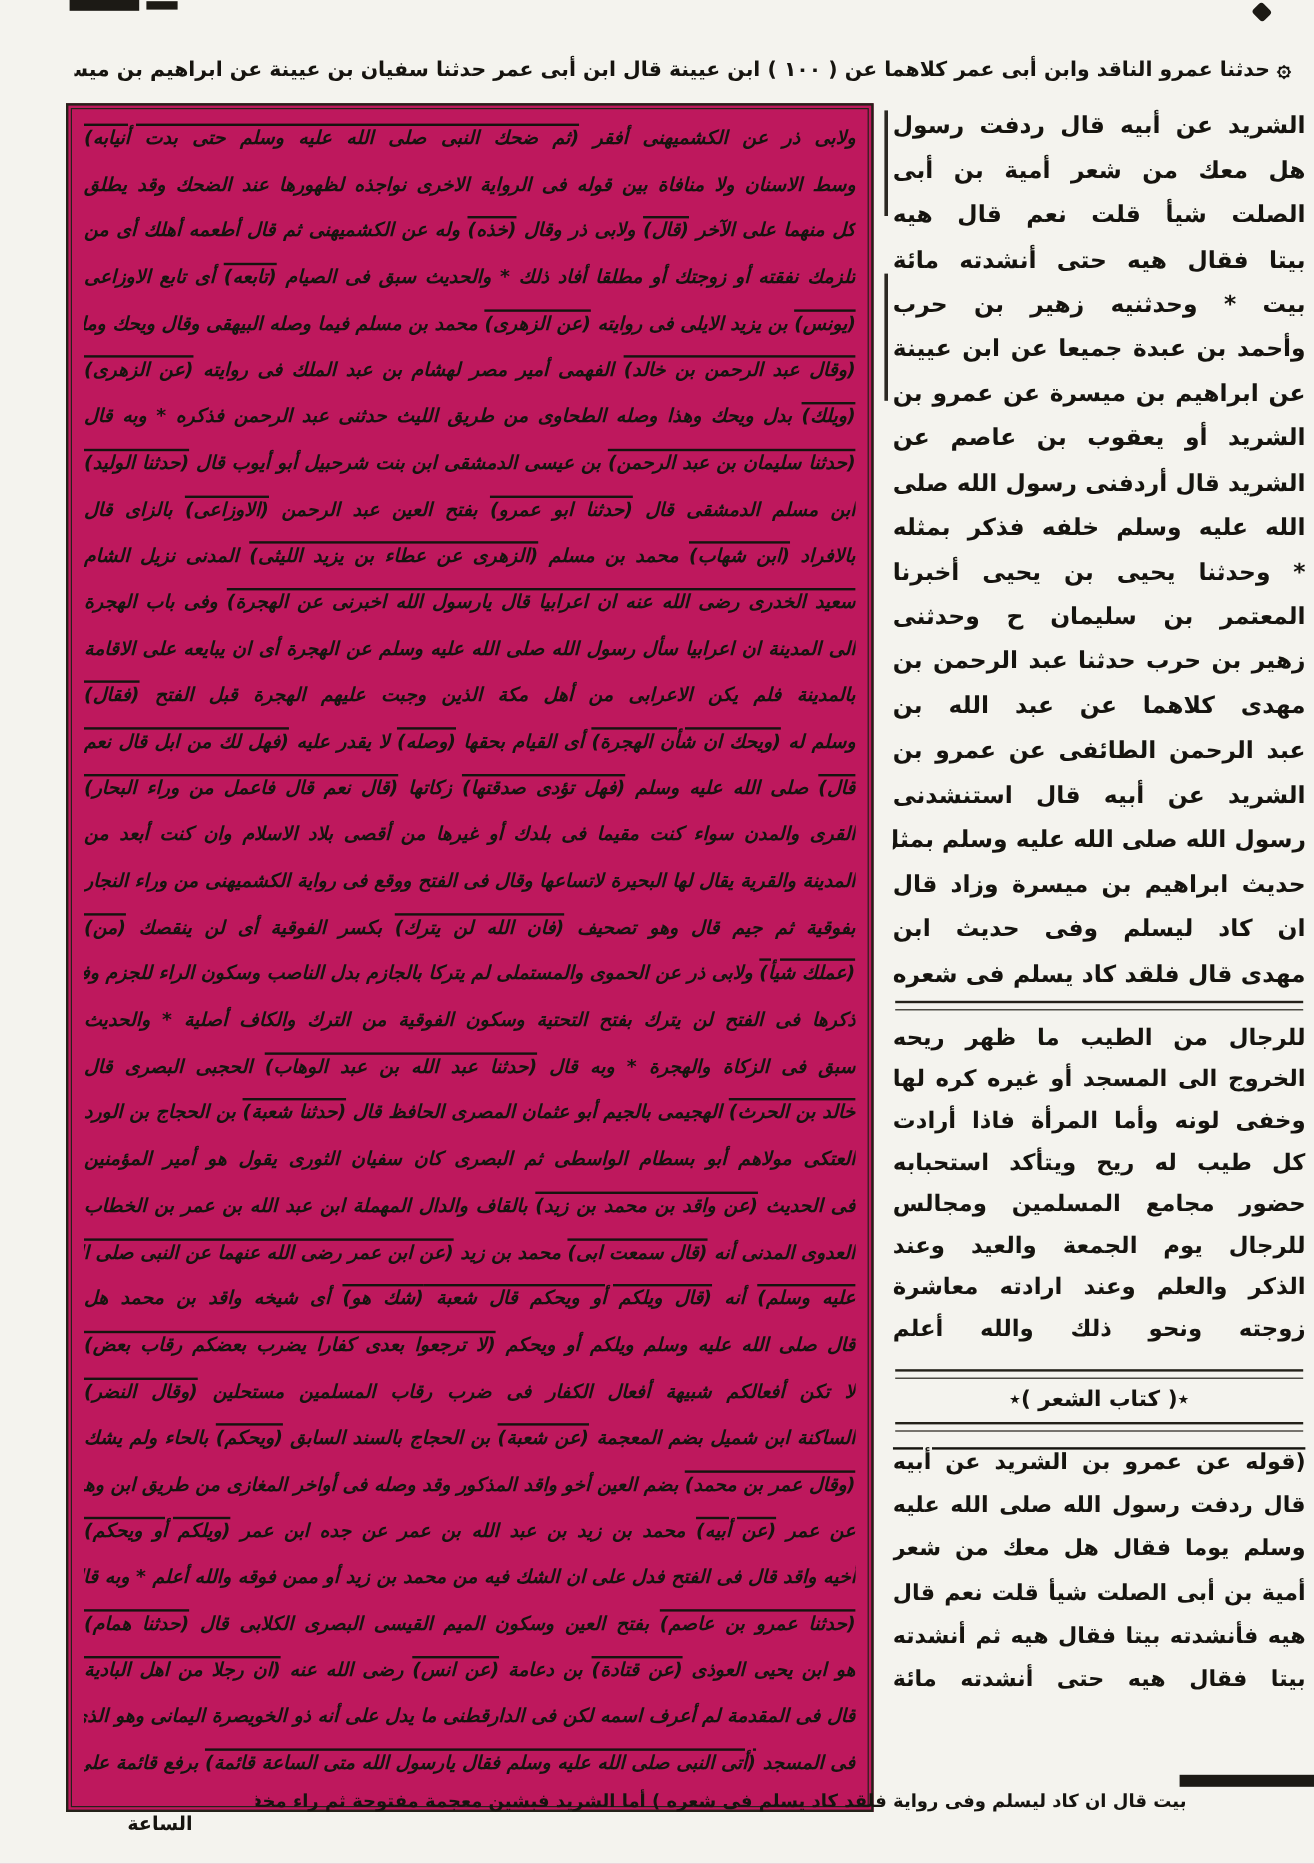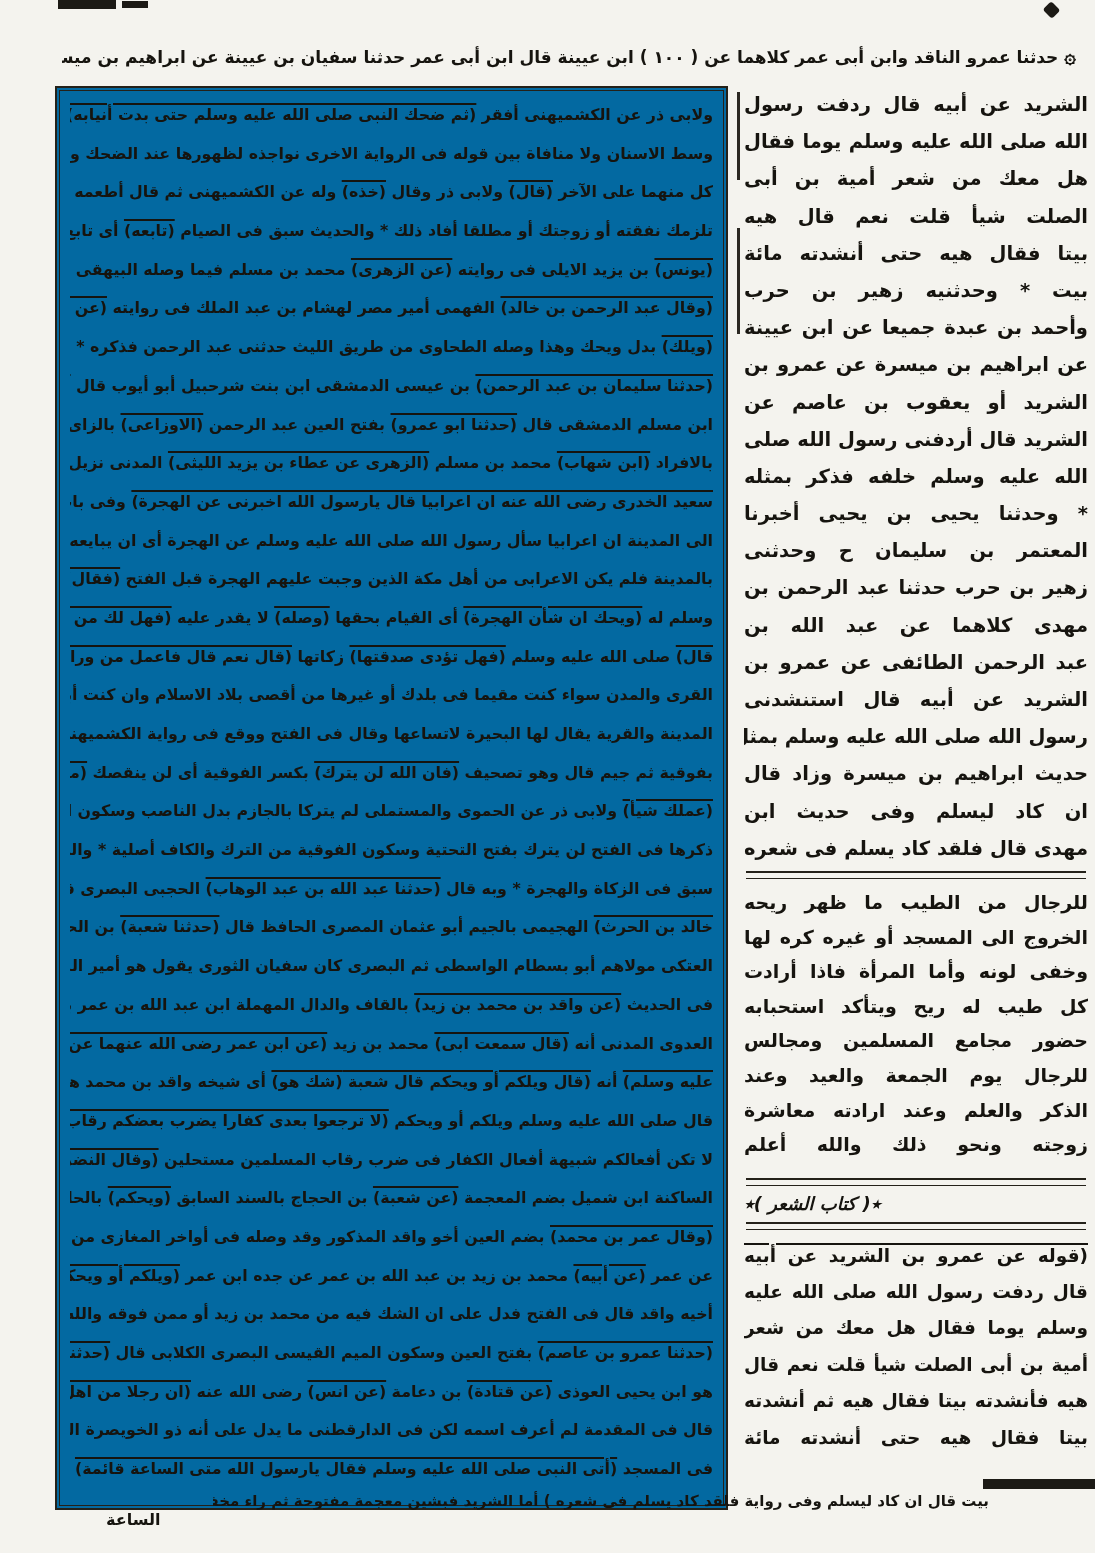--- a/index.html
+++ b/index.html
@@ -20,39 +20,39 @@
   
   .hdr{
     position:absolute;left:62px;top:34px;width:1014px;height:44px;
     line-height:44px;font-size:17px;font-weight:bold;
     direction:rtl;text-align:justify;text-align-last:justify;white-space:nowrap;overflow:hidden;
   }
   .hdr .orn{font-size:20px;}
   
   .frame{
     position:absolute;left:55px;top:86px;width:673px;height:1424px;
-    border:2.5px solid #242119;box-sizing:border-box;background:#0369a1;
+    border:2.5px solid #242119;box-sizing:border-box;background:#be185d;font-style:italic;
   }
   .frame-inner{
     position:absolute;top:2px;left:2px;right:2px;bottom:2px;
     border:1.3px solid #242119;padding:5px 10px 0 10px;overflow:hidden;
   }
   .mainlines .ln{height:38.7px;line-height:38.7px;font-size:15.8px;}
   
   .mcol{position:absolute;left:744px;top:86px;width:344px;}
   .b1 .ln{height:37.2px;line-height:37.2px;font-size:19.5px;}
   .b2 .ln{height:34.6px;line-height:34.6px;font-size:19px;}
   .b3 .ln{height:36.4px;line-height:36.4px;font-size:18.5px;}
   .mrule{height:5px;border-top:2.5px solid #242119;border-bottom:1.3px solid #242119;}
   .mrule.r1{margin:4px 2px 6px 2px;}
   .mrule.r2{margin:16px 2px 0 2px;}
   .mrule.r3{margin:0 2px 8px 2px;}
   .mhead{
-    height:36px;line-height:36px;text-align:left;
-    font-size:18px;font-weight:bold;direction:rtl;font-style:italic;
+    height:36px;line-height:36px;text-align:center;
+    font-size:18px;font-weight:bold;direction:rtl;
   }
   
   .ftr{
     position:absolute;left:213px;top:1486px;width:776px;height:30px;
     line-height:30px;font-size:15px;font-weight:bold;
     direction:rtl;text-align:justify;text-align-last:justify;white-space:nowrap;overflow:hidden;
   }
   .catch{
     position:absolute;left:106px;top:1510px;
     font-size:16px;font-weight:bold;direction:rtl;
@@ -125,21 +125,20 @@
           <div class="ln"><span>هو ابن يحيى العوذى </span><span class="q">(عن قتادة)</span><span> بن دعامة </span><span class="q">(عن انس)</span><span> رضى الله عنه </span><span class="q">(ان رجلا من اهل البادية</span></div>
           <div class="ln"><span>قال فى المقدمة لم أعرف اسمه لكن فى الدارقطنى ما يدل على أنه ذو الخويصرة اليمانى وهو الذى بال</span></div>
           <div class="ln"><span>فى المسجد </span><span class="q">(أتى النبى صلى الله عليه وسلم فقال يارسول الله متى الساعة قائمة)</span><span> برفع قائمة على انه خبر</span></div>
         </div>
     </div>
   </div>
 
   <div class="mcol">
     <div class="b1">
         <div class="ln"><span>الشريد عن أبيه قال ردفت رسول</span></div>
-        <div class="ln"><span>الله صلى الله عليه وسلم يوما فقال</span></div>
         <div class="ln"><span>هل معك من شعر أمية بن أبى</span></div>
         <div class="ln"><span>الصلت شيأ قلت نعم قال هيه</span></div>
         <div class="ln"><span>بيتا فقال هيه حتى أنشدته مائة</span></div>
         <div class="ln"><span>بيت * وحدثنيه زهير بن حرب</span></div>
         <div class="ln"><span>وأحمد بن عبدة جميعا عن ابن عيينة</span></div>
         <div class="ln"><span>عن ابراهيم بن ميسرة عن عمرو بن</span></div>
         <div class="ln"><span>الشريد أو يعقوب بن عاصم عن</span></div>
         <div class="ln"><span>الشريد قال أردفنى رسول الله صلى</span></div>
         <div class="ln"><span>الله عليه وسلم خلفه فذكر بمثله</span></div>
         <div class="ln"><span>* وحدثنا يحيى بن يحيى أخبرنا</span></div>

